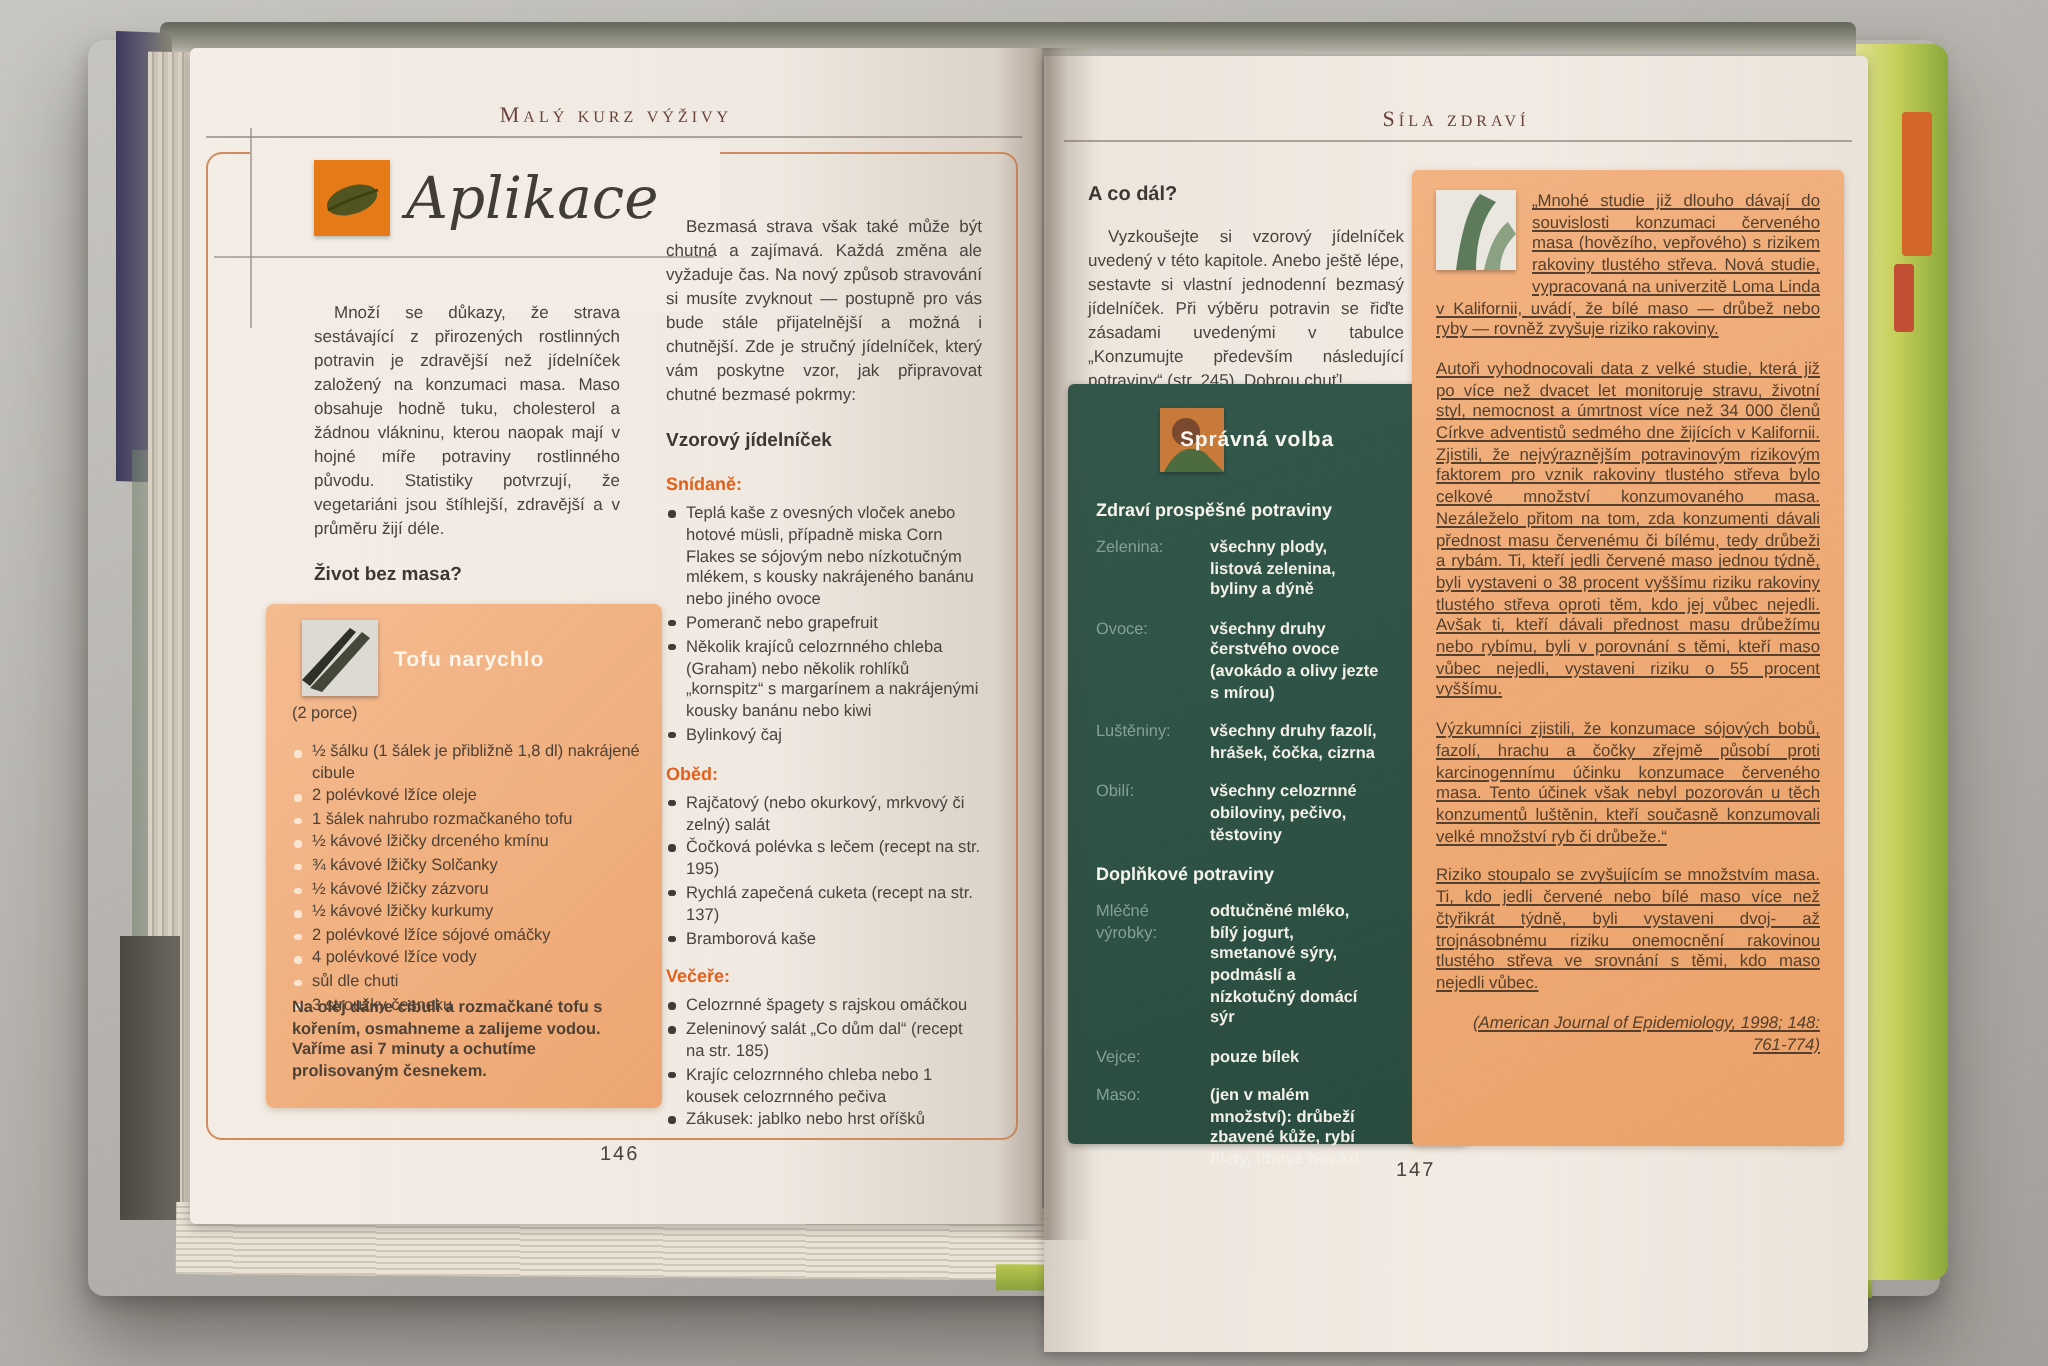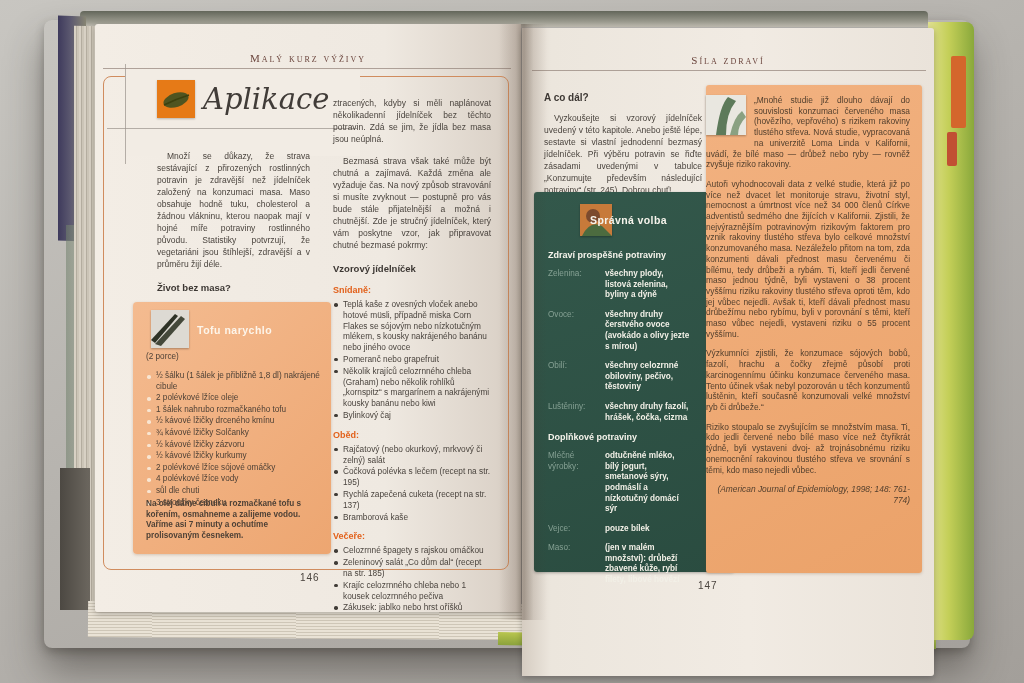--- a/index.html
+++ b/index.html
@@ -81,22 +81,22 @@
     box-shadow:0 1px 3px rgba(0,0,0,.3);color:#f1efe6;padding-left:32px;}
   .gb-title{font-weight:bold;font-size:10.5px;color:#f6f4ec;letter-spacing:.4px;}
   .gb-sec{font-weight:bold;font-size:9px;color:#f6f4ec;margin:0 0 9px 0;}
   .gb .pair{display:flex;gap:7px;margin-bottom:9px;font-size:8.2px;line-height:10.6px;}
   .gb .pl{width:50px;flex:none;color:#85a093;}
   .gb .pv{flex:1;color:#f2f0e7;font-weight:bold;}
 
   
   .qb{background:linear-gradient(150deg,#f2b281,#eba269);border-radius:3px;
     box-shadow:0 1px 3px rgba(120,70,30,.25);}
-  .qb-inner{padding:10px 12px 8px 0;font-size:8.4px;line-height:10.7px;color:#54402e;
-    text-align:justify;}
+  .qb-inner{padding:10px 12px 8px 12px;font-size:8.4px;line-height:10.7px;color:#54402e;
+    text-align:justify;text-decoration:underline;}
   .qb-inner p{margin:0 0 9px 0;}
   .qb-cite{font-style:italic;text-align:right;font-size:8.4px;line-height:11px;color:#54402e;}
 </style>
 </head>
 <body>
 
 <div id="scene">
 
   <div class="abs book-shadow"></div>
   <div class="abs edge-top"></div>
@@ -153,21 +153,20 @@
           <li>½ kávové lžičky kurkumy</li>
           <li>2 polévkové lžíce sójové omáčky</li>
           <li>4 polévkové lžíce vody</li>
           <li>sůl dle chuti</li>
           <li>3 stroužky česneku</li>
         </ul>
       <div class="abs tofu-note" style="left:13px;top:197px;width:172px;">Na olej dáme cibuli a rozmačkané tofu s kořením, osmahneme a zalijeme vodou. Vaříme asi 7 minuty a ochutíme prolisovaným česnekem.</div>
     </div>
 
     <div class="abs bcol" style="left:238px;top:73px;width:158px;">
-      <div>ztracených, kdyby si měli naplánovat několikadenní jídelníček bez těchto potravin. Zdá se jim, že jídla bez masa jsou neúplná.</div>
       <div class="para-ind" style="margin-top:10px;">Bezmasá strava však také může být chutná a zajímavá. Každá změna ale vyžaduje čas. Na nový způsob stravování si musíte zvyknout — postupně pro vás bude stále přijatelnější a možná i chutnější. Zde je stručný jídelníček, který vám poskytne vzor, jak připravovat chutné bezmasé pokrmy:</div>
       <div class="h-small" style="margin-top:12px;">Vzorový jídelníček</div>
 
       <div class="meal" style="margin-top:9px;">Snídaně:</div>
       <ul class="blist menu">
           <li>Teplá kaše z ovesných vloček anebo hotové müsli, případně miska Corn Flakes se sójovým nebo nízkotučným mlékem, s kousky nakrájeného banánu nebo jiného ovoce</li>
           <li>Pomeranč nebo grapefruit</li>
           <li>Několik krajíců celozrnného chleba (Graham) nebo několik rohlíků „kornspitz“ s margarínem a nakrájenými kousky banánu nebo kiwi</li>
           <li>Bylinkový čaj</li>
         </ul>
@@ -215,26 +214,26 @@
         <div>
             <div class="pair">
               <span class="pl">Zelenina:</span>
               <span class="pv">všechny plody, listová zelenina, byliny a dýně</span>
             </div>
             <div class="pair">
               <span class="pl">Ovoce:</span>
               <span class="pv">všechny druhy čerstvého ovoce (avokádo a olivy jezte s mírou)</span>
             </div>
             <div class="pair">
+              <span class="pl">Luštěniny:</span>
+              <span class="pv">všechny druhy fazolí, hrášek, čočka, cizrna</span>
+            </div>
+            <div class="pair">
               <span class="pl">Obilí:</span>
               <span class="pv">všechny celozrnné obiloviny, pečivo, těstoviny</span>
-            </div>
-            <div class="pair">
-              <span class="pl">Luštěniny:</span>
-              <span class="pv">všechny druhy fazolí, hrášek, čočka, cizrna</span>
             </div>
           </div>
         <div class="gb-sec" style="margin-top:4px;">Doplňkové potraviny</div>
         <div>
             <div class="pair">
               <span class="pl">Mléčné výrobky:</span>
               <span class="pv">odtučněné mléko, bílý jogurt, smetanové sýry, podmáslí a nízkotučný domácí sýr</span>
             </div>
             <div class="pair">
               <span class="pl">Vejce:</span>

